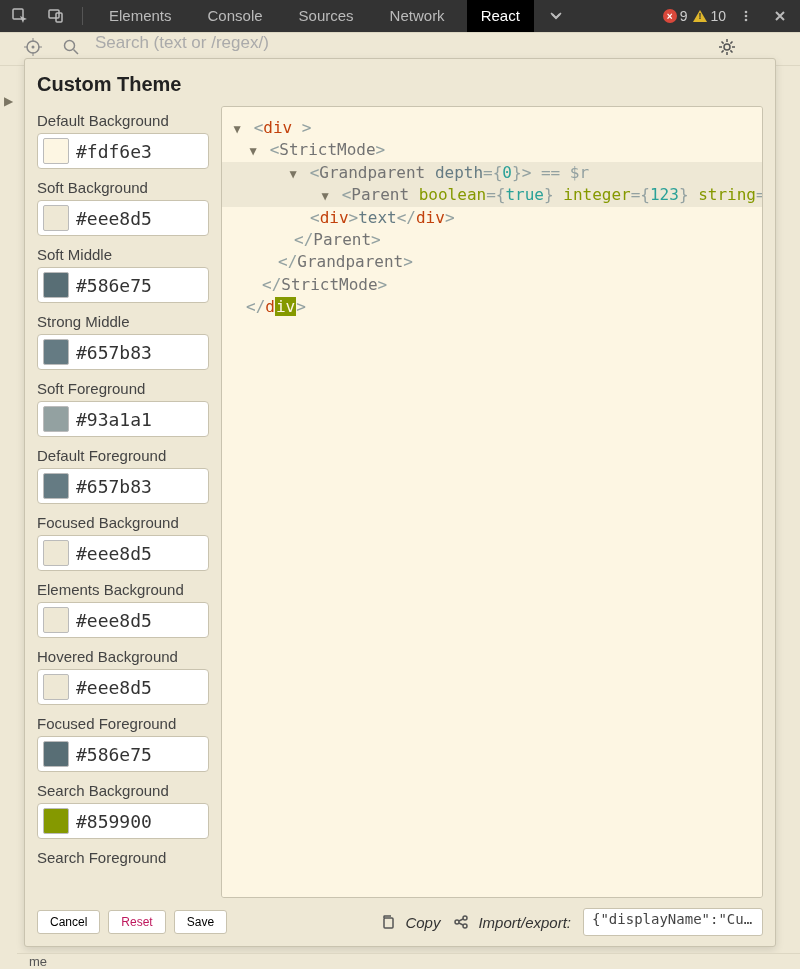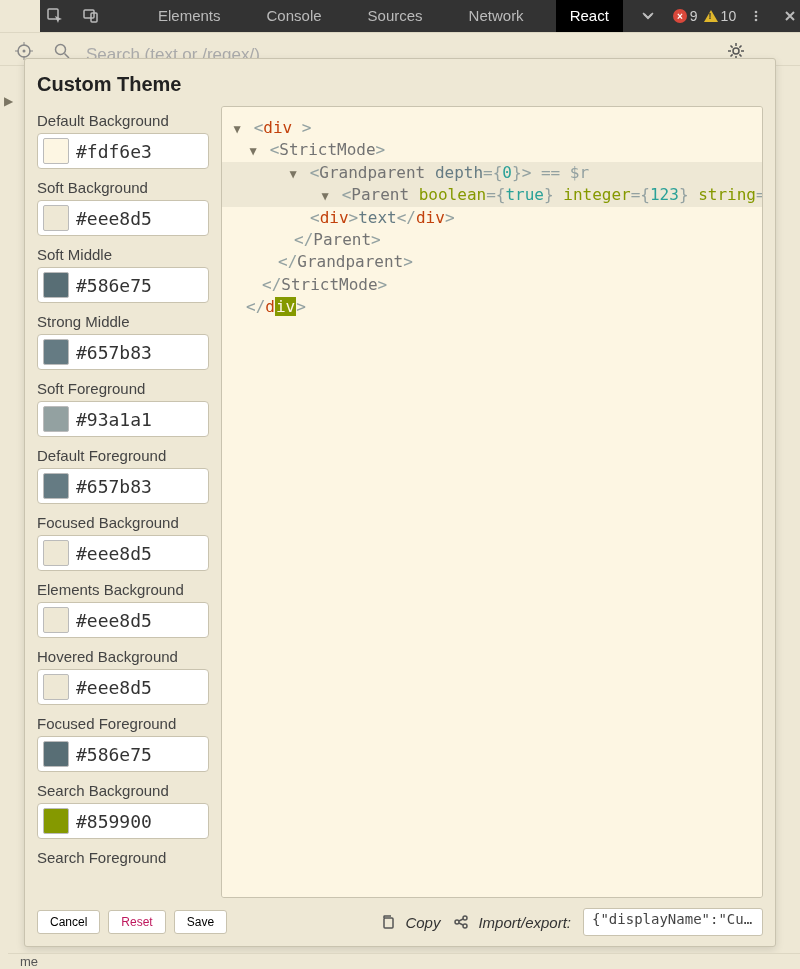--- a/index.html
+++ b/index.html
@@ -1,33 +1,33 @@
 <!DOCTYPE html>
 <html><head>
 <meta charset="utf-8">
 <style>
   * { box-sizing: border-box; }
   html, body { margin: 0; padding: 0; font-family: -apple-system, BlinkMacSystemFont, "Segoe UI", Helvetica, Arial, sans-serif; font-size: 14px; color: #333; }
   body { width: 800px; height: 969px; background: #eee8d5; position: relative; overflow: hidden; }
 
   
-  .devtools-toolbar { height: 32px; background: #333; display: flex; align-items: center; color: #bbb; padding: 0 6px; gap: 18px; margin-left: 40px; }
+  .devtools-toolbar { height: 32px; background: #333; display: flex; align-items: center; color: #bbb; padding: 0 6px; gap: 8px; }
   .dt-icon { width: 28px; height: 28px; display: flex; align-items: center; justify-content: center; color: #bbb; }
   .dt-divider { width: 1px; height: 18px; background: #555; margin: 0 4px; }
   .dt-tab { padding: 0 14px; height: 32px; line-height: 32px; color: #bbb; font-size: 15px; }
   .dt-tab.active { background: #000; color: #fff; }
   .dt-right { margin-left: auto; display: flex; align-items: center; gap: 6px; }
   .badge { display: inline-flex; align-items: center; gap: 3px; font-size: 14px; color: #ccc; }
   .dot { width: 14px; height: 14px; border-radius: 50%; display: flex; align-items: center; justify-content: center; color: #fff; font-size: 10px; font-weight: bold; }
   .dot.err { background: #d9483b; }
   .tri { width: 0; height: 0; border-left: 7px solid transparent; border-right: 7px solid transparent; border-bottom: 12px solid #e0b72b; position: relative; }
   .tri::after { content: '!'; position: absolute; left: -2px; top: 1px; color: #333; font-size: 9px; font-weight: bold; }
 
   
-  .sub-toolbar { height: 34px; background: #eee8d5; border-top: 1px solid #ddd7c3; border-bottom: 1px solid #ddd7c3; display: flex; align-items: flex-end; padding: 0 10px; gap: 10px; color: #888; font-size: 18px; position: relative; }
+  .sub-toolbar { height: 34px; background: #eee8d5; border-top: 1px solid #ddd7c3; border-bottom: 1px solid #ddd7c3; display: flex; align-items: flex-start; padding: 0 19px; gap: 10px; color: #888; font-size: 18px; position: relative; }
   .search-placeholder { color: #aaa; font-size: 17px; font-family: inherit; }
   .gear { margin-left: auto; margin-right: 40px; }
 
   
   .theme-panel { position: absolute; left: 24px; top: 58px; right: 24px; bottom: 22px; background: #eee8d5; border: 1px solid #c9c3af; border-radius: 3px; box-shadow: 0 3px 8px rgba(0,0,0,0.12); display: flex; flex-direction: column; }
   .panel-title { font-size: 20px; font-weight: 600; color: #222; padding: 14px 12px 10px 12px; }
   .panel-body { flex: 1; display: flex; gap: 12px; padding: 0 12px 0 12px; overflow: hidden; }
   .left-col { width: 172px; flex-shrink: 0; display: flex; flex-direction: column; gap: 4px; overflow-y: hidden; }
   .field-label { font-size: 15px; color: #444; margin-top: 6px; }
   .color-row { display: flex; align-items: center; background: #fff; border: 1px solid #c9c3af; border-radius: 4px; height: 36px; overflow: hidden; }
@@ -54,21 +54,21 @@
   
   .panel-footer { display: flex; align-items: center; padding: 10px 12px; border-top: 0px solid #ddd7c3; gap: 8px; }
   .btn { background: #fff; border: 1px solid #c9c3af; border-radius: 3px; padding: 4px 12px; font-size: 12px; cursor: pointer; }
   .btn.disabled { color: #be185d; cursor: default; }
   .footer-spacer { flex: 1; }
   .ie-icon { width: 18px; height: 18px; display: inline-flex; align-items: center; justify-content: center; color: #555; }
   .ie-label { font-size: 15px; color: #333; margin-right: 4px; font-style: italic; }
   .ie-input { flex: 0 0 180px; background: #fff; border: 1px solid #c9c3af; border-radius: 3px; height: 28px; padding: 2px 8px; font-family: "SFMono-Regular", Menlo, Consolas, monospace; font-size: 14px; color: #444; overflow: hidden; text-overflow: ellipsis; white-space: nowrap; }
 
   
-  .strip { position: absolute; left: 8px; right: 0; bottom: 0; height: 16px; background: #eee8d5; border-top: 1px solid #ddd7c3; font-size: 13px; color: #555; padding-left: 12px; display: flex; align-items: center; }
+  .strip { position: absolute; left: 17px; right: 0; bottom: 0; height: 16px; background: #eee8d5; border-top: 1px solid #ddd7c3; font-size: 13px; color: #555; padding-left: 12px; display: flex; align-items: center; }
 
   
   .tree-handle { position: absolute; left: 4px; top: 94px; color: #7b7563; font-size: 12px; }
 
   
   svg { stroke: currentColor; fill: none; stroke-width: 1.5; }
 </style>
 </head>
 <body>
 

